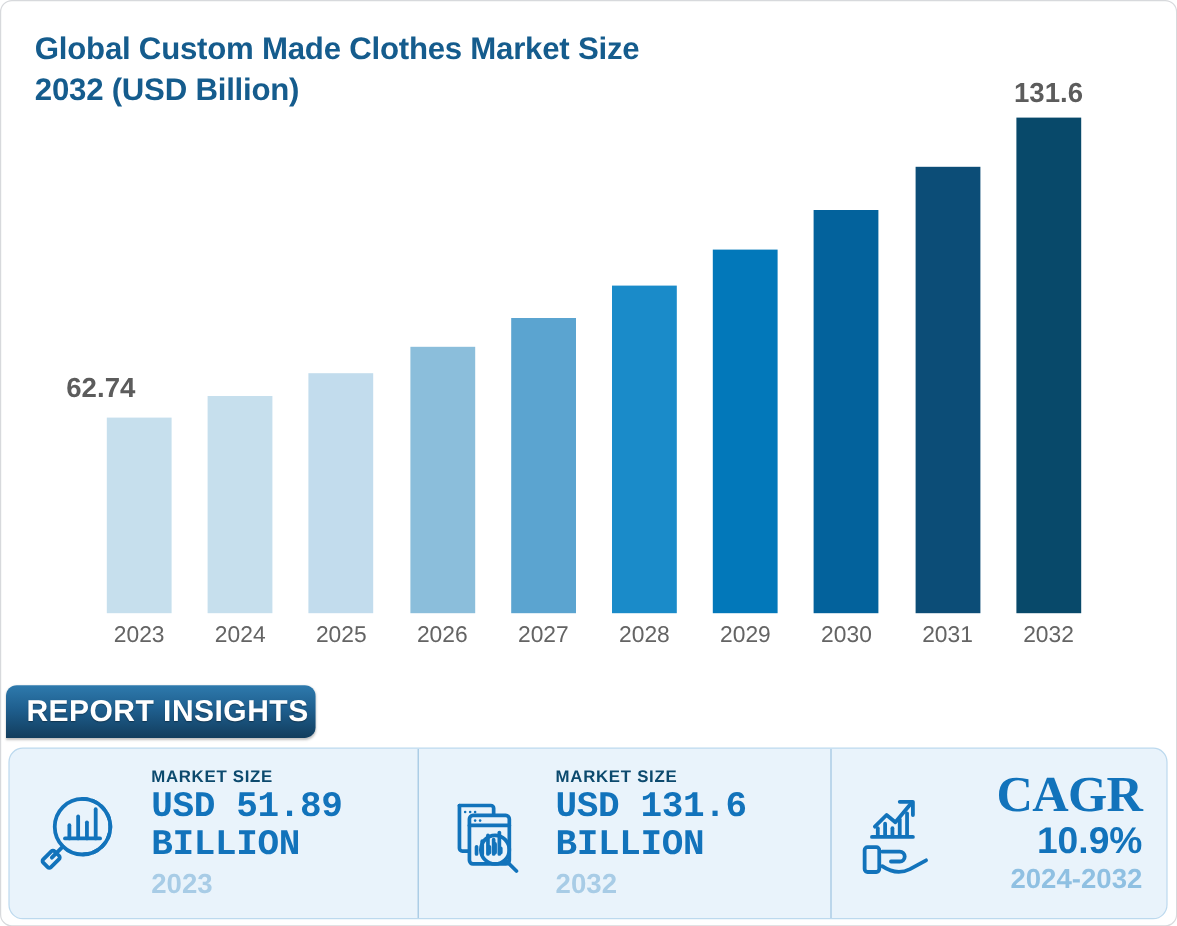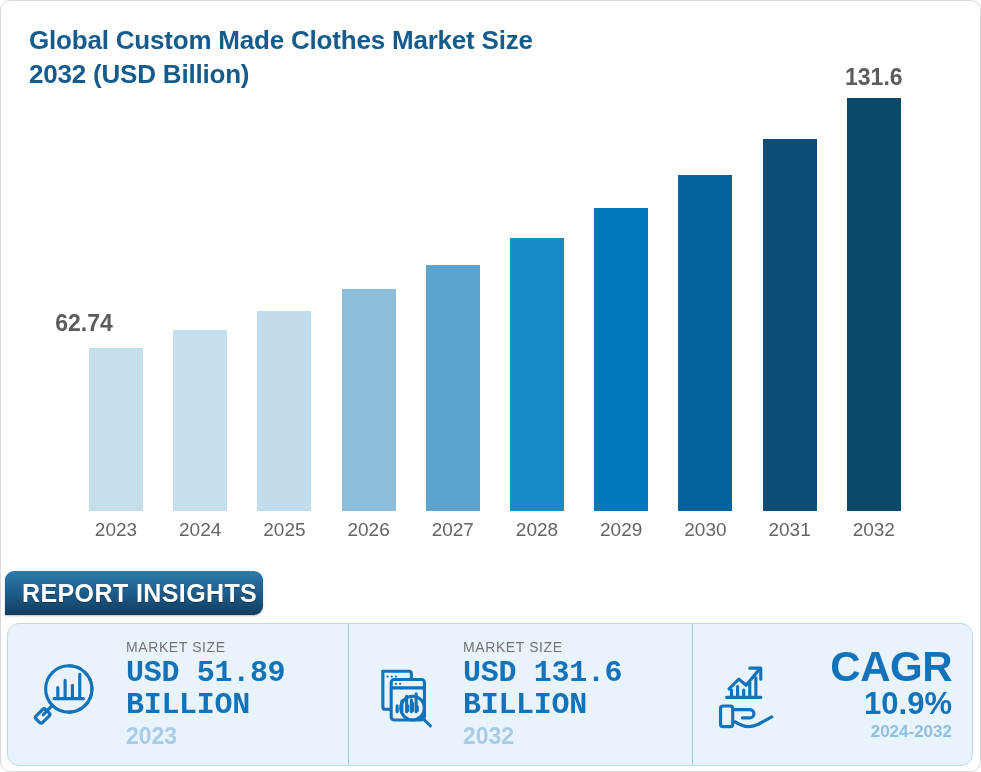--- a/index.html
+++ b/index.html
@@ -101,22 +101,22 @@
     flex:0 0 auto;
     display:flex;align-items:center;justify-content:center;
   }
   .card.c1 .icon{width:112px;}
   .card.c2 .icon{width:108px;}
   .card.c3 .icon{width:104px;}
   .card .txt{flex:1 1 auto;}
   .card.c3 .txt{text-align:right;padding-right:14px;}
   .cap{
     font-size:14px;
-    font-weight:normal;
-    color:#737373;
+    font-weight:bold;
+    color:#0c4a6e;
     letter-spacing:.6px;
     line-height:1.1;
     margin-bottom:3px;
   }
   .big{
     font-size:30px;
     font-weight:bold;
     color:#1273bb;
     line-height:1.06;
     letter-spacing:-0.3px;
@@ -128,29 +128,30 @@
     color:#a8cce6;
     line-height:1.15;
     margin-top:1px;
   }
   .cagr-word{
     font-size:42px;
     font-weight:bold;
     color:#1273bb;
     line-height:.98;
     letter-spacing:-0.5px;
+    font-family:Liberation Serif, serif;
   }
   .cagr-val{
     font-size:31px;
     font-weight:bold;
     color:#1273bb;
     line-height:1.1;
   }
   .cagr-rng{
-    font-size:17px;
+    font-size:23px;
     font-weight:bold;
     color:#8fc0e2;
     line-height:1.2;
     margin-top:1px;
   }
 </style>
 </head>
 <body>
 
 <div id="frame">

